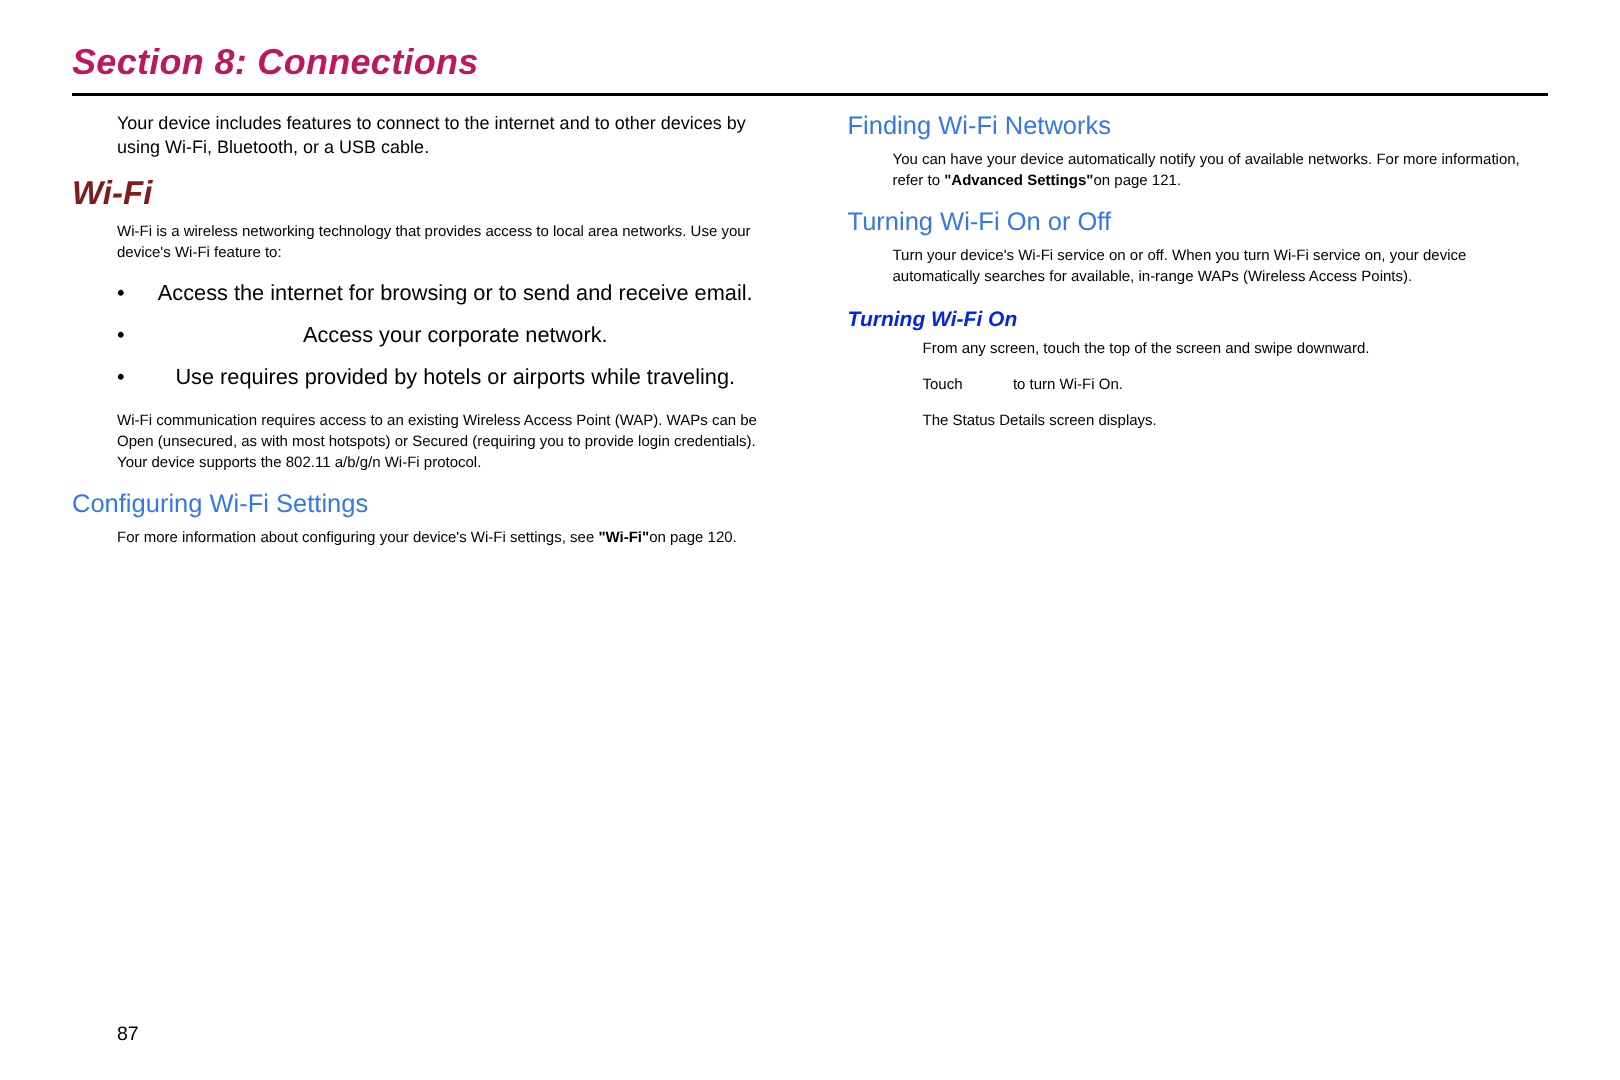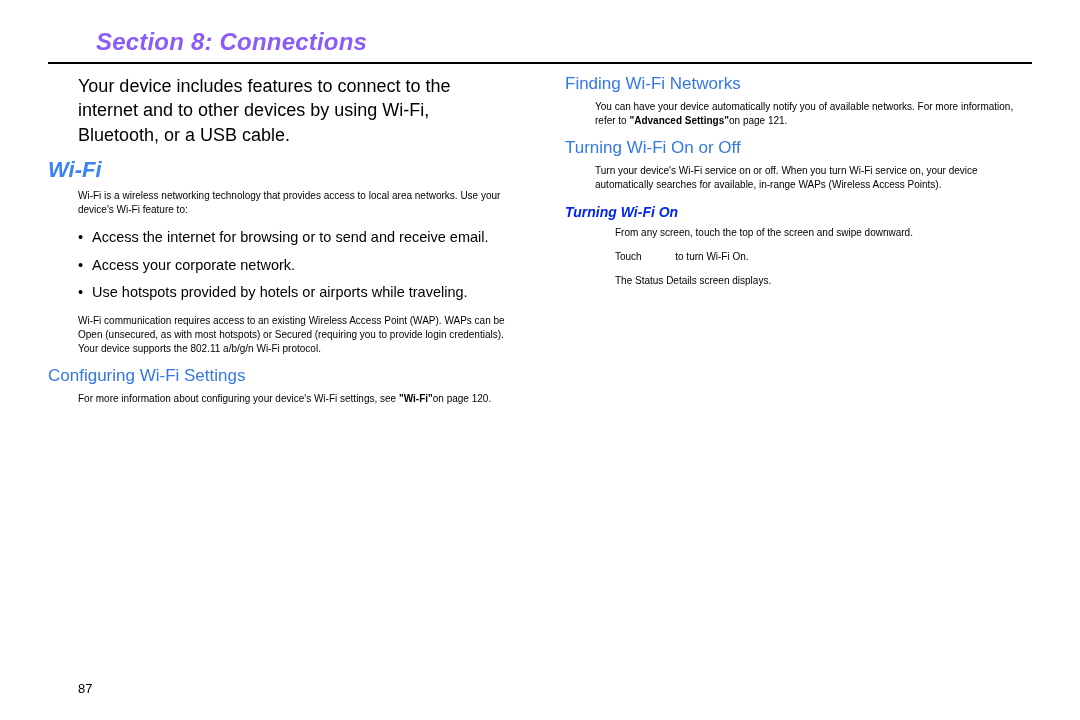--- a/index.html
+++ b/index.html
@@ -1,26 +1,26 @@
 <!DOCTYPE html>
 <html><head>
 <meta charset="utf-8">
 <style>
   * { margin: 0; padding: 0; box-sizing: border-box; }
   html, body { width: 1080px; height: 720px; background: #fff; font-family: Arial, Helvetica, sans-serif; color: #000; }
   .page { width: 1080px; height: 720px; padding: 28px 48px 20px 48px; position: relative; }
-  .section-title { color: #8b5cf6; font-size: 24px; font-weight: 700; font-style: italic; margin-bottom: 6px; letter-spacing: 0.2px; margin-left: 48px; }
+  .section-title { color: #be185d; font-size: 24px; font-weight: 700; font-style: italic; margin-bottom: 6px; letter-spacing: 0.2px; }
   .rule { border: none; border-top: 2px solid #000; margin-bottom: 10px; }
   .columns { display: flex; gap: 50px; }
   .col { flex: 1 1 0; }
-  .intro { font-size: 18px; line-height: 1.35; margin: 0 0 10px 30px; }
-  .h2 { color: #3b82f6; font-size: 22px; font-weight: 700; font-style: italic; margin: 6px 0 6px 0; }
+  .intro { font-size: 12px; line-height: 1.35; margin: 0 0 10px 30px; }
+  .h2 { color: #7f1d1d; font-size: 22px; font-weight: 700; font-style: italic; margin: 6px 0 6px 0; }
   .body { font-size: 10px; line-height: 1.4; margin: 0 0 10px 30px; }
   .bullets { list-style: none; margin: 2px 0 10px 30px; }
-  .bullets li { font-size: 14.5px; line-height: 1.5; margin-bottom: 6px; position: relative; padding-left: 14px; }
+  .bullets li { font-size: 14.5px; line-height: 1.5; margin-bottom: 6px; position: relative; padding-left: 14px; text-align: center; }
   .bullets li::before { content: "•"; position: absolute; left: 0; top: 0; }
   .h3 { color: #3577e6; font-size: 17px; font-weight: 400; margin: 10px 0 6px 0; }
   .h4 { color: #0026e6; font-size: 14px; font-weight: 700; font-style: italic; margin: 12px 0 6px 0; }
   .indent2 { margin-left: 50px; }
   .page-num { position: absolute; left: 78px; bottom: 24px; font-size: 13px; text-align: right; }
   strong { font-weight: 700; }
 </style>
 </head>
 <body>
 
@@ -33,21 +33,21 @@
 
     <div class="col">
       <p class="intro">Your device includes features to connect to the internet and to other devices by using Wi-Fi, Bluetooth, or a USB cable.</p>
 
       <h2 class="h2">Wi-Fi</h2>
       <p class="body">Wi-Fi is a wireless networking technology that provides access to local area networks. Use your device's Wi-Fi feature to:</p>
 
       <ul class="bullets">
         <li>Access the internet for browsing or to send and receive email.</li>
         <li>Access your corporate network.</li>
-        <li>Use hotspots provided by hotels or airports while traveling.</li>
+        <li>Use requires provided by hotels or airports while traveling.</li>
       </ul>
 
       <p class="body">Wi-Fi communication requires access to an existing Wireless Access Point (WAP). WAPs can be Open (unsecured, as with most hotspots) or Secured (requiring you to provide login credentials). Your device supports the 802.11 a/b/g/n Wi-Fi protocol.</p>
 
       <h3 class="h3">Configuring Wi-Fi Settings</h3>
       <p class="body">
         <span>For more information about configuring your device's Wi-Fi settings, see </span><strong>"Wi-Fi"</strong><span>on page 120.</span>
       </p>
     </div>
 

